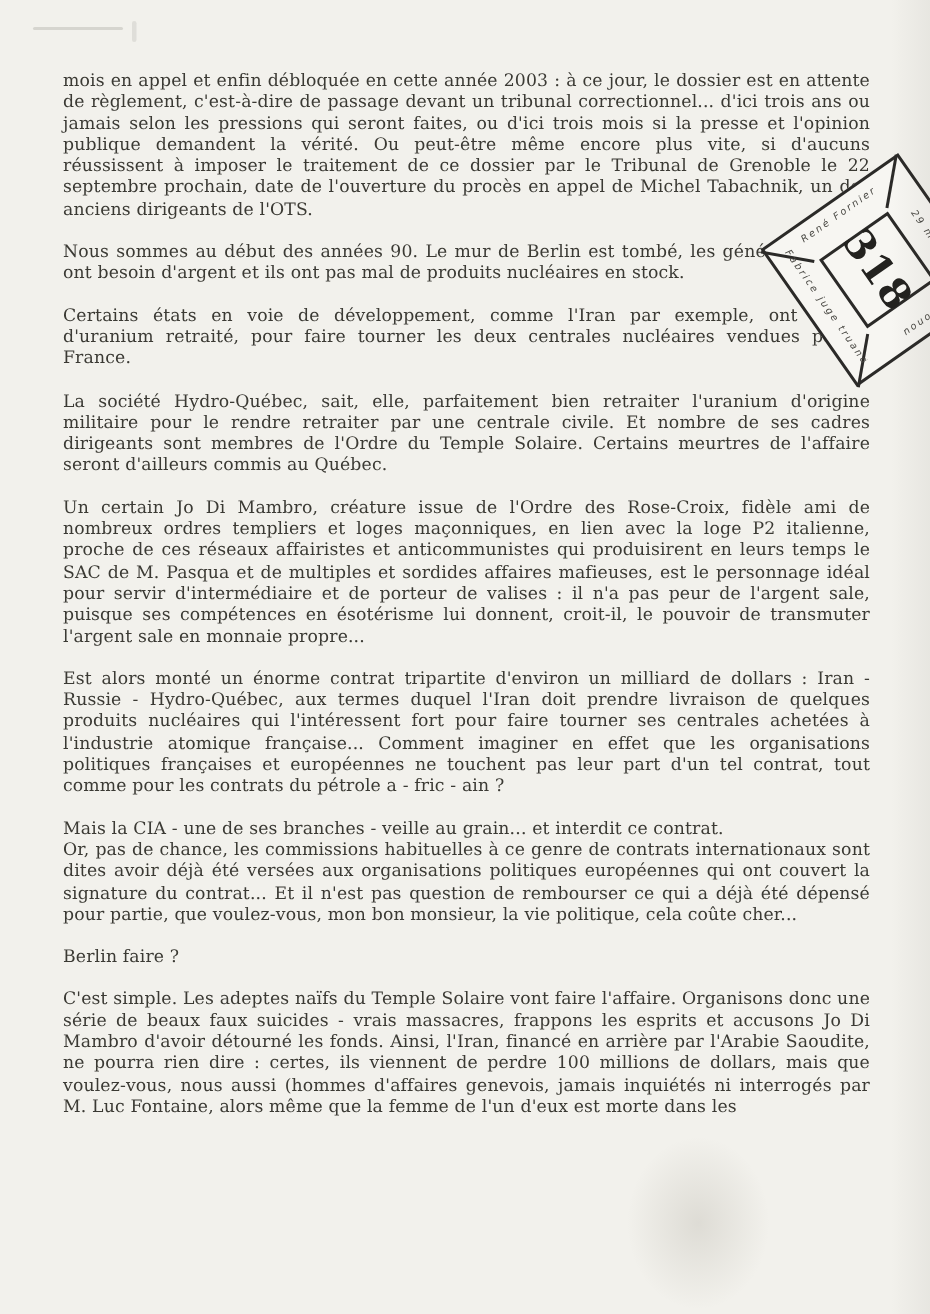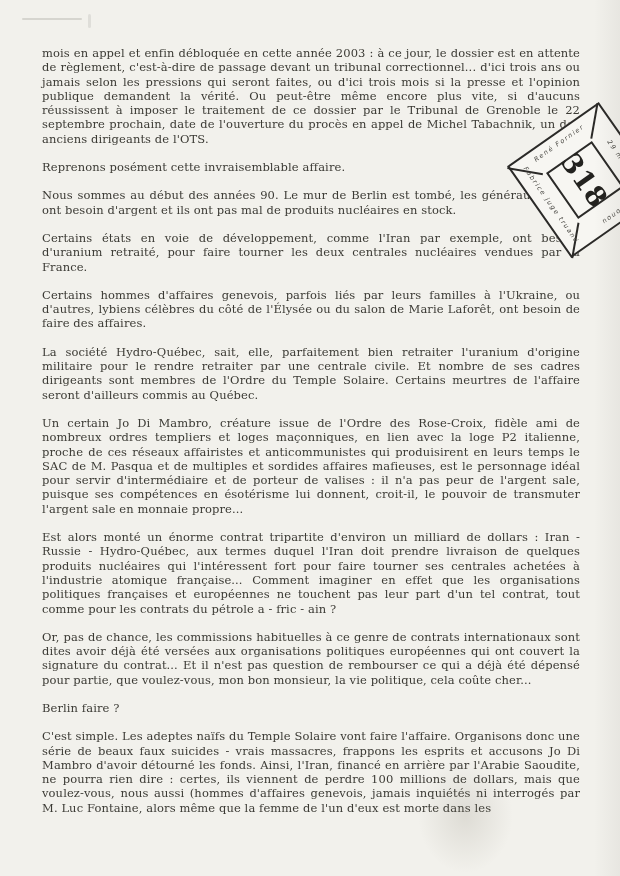--- a/index.html
+++ b/index.html
@@ -82,27 +82,26 @@
 </head>
 <body>
 
 <div class="page">
 
   <div class="speck-a"></div>
   <div class="speck-b"></div>
 
   <div class="text-block">
     <p>mois en appel et enfin débloquée en cette année 2003 : à ce jour, le dossier est en attente de règlement, c'est-à-dire de passage devant un tribunal correctionnel... d'ici trois ans ou jamais selon les pressions qui seront faites, ou d'ici trois mois si la presse et l'opinion publique demandent la vérité. Ou peut-être même encore plus vite, si d'aucuns réussissent à imposer le traitement de ce dossier par le Tribunal de Grenoble le 22 septembre prochain, date de l'ouverture du procès en appel de Michel Tabachnik, un des anciens dirigeants de l'OTS.</p>
-    <p>Reprenons posément cette invraisemblable affaire.</p>
     <p>Nous sommes au début des années 90. Le mur de Berlin est tombé, les généraux russes ont besoin d'argent et ils ont pas mal de produits nucléaires en stock.</p>
     <p>Certains états en voie de développement, comme l'Iran par exemple, ont besoin d'uranium retraité, pour faire tourner les deux centrales nucléaires vendues par la France.</p>
-    <p>Certains hommes d'affaires genevois, parfois liés par leurs familles à l'Ukraine, ou d'autres, lybiens célèbres du côté de l'Élysée ou du salon de Marie Laforêt, ont besoin de faire des affaires.</p>
     <p>La société Hydro-Québec, sait, elle, parfaitement bien retraiter l'uranium d'origine militaire pour le rendre retraiter par une centrale civile. Et nombre de ses cadres dirigeants sont membres de l'Ordre du Temple Solaire. Certains meurtres de l'affaire seront d'ailleurs commis au Québec.</p>
     <p>Un certain Jo Di Mambro, créature issue de l'Ordre des Rose-Croix, fidèle ami de nombreux ordres templiers et loges maçonniques, en lien avec la loge P2 italienne, proche de ces réseaux affairistes et anticommunistes qui produisirent en leurs temps le SAC de M. Pasqua et de multiples et sordides affaires mafieuses, est le personnage idéal pour servir d'intermédiaire et de porteur de valises : il n'a pas peur de l'argent sale, puisque ses compétences en ésotérisme lui donnent, croit-il, le pouvoir de transmuter l'argent sale en monnaie propre...</p>
     <p>Est alors monté un énorme contrat tripartite d'environ un milliard de dollars : Iran - Russie - Hydro-Québec, aux termes duquel l'Iran doit prendre livraison de quelques produits nucléaires qui l'intéressent fort pour faire tourner ses centrales achetées à l'industrie atomique française... Comment imaginer en effet que les organisations politiques françaises et européennes ne touchent pas leur part d'un tel contrat, tout comme pour les contrats du pétrole a - fric - ain ?</p>
+    <p class="no-gap-after">Mais la CIA - une de ses branches - veille au grain... et interdit ce contrat.</p>
     <p>Or, pas de chance, les commissions habituelles à ce genre de contrats internationaux sont dites avoir déjà été versées aux organisations politiques européennes qui ont couvert la signature du contrat... Et il n'est pas question de rembourser ce qui a déjà été dépensé pour partie, que voulez-vous, mon bon monsieur, la vie politique, cela coûte cher...</p>
     <p>Berlin faire ?</p>
     <p>C'est simple. Les adeptes naïfs du Temple Solaire vont faire l'affaire. Organisons donc une série de beaux faux suicides - vrais massacres, frappons les esprits et accusons Jo Di Mambro d'avoir détourné les fonds. Ainsi, l'Iran, financé en arrière par l'Arabie Saoudite, ne pourra rien dire : certes, ils viennent de perdre 100 millions de dollars, mais que voulez-vous, nous aussi (hommes d'affaires genevois, jamais inquiétés ni interrogés par M. Luc Fontaine, alors même que la femme de l'un d'eux est morte dans les</p>
   </div>
 
   <div class="stamp">
     <span class="conn tl"></span>
 
     <span class="conn br"></span>
     <span class="conn bl"></span>

